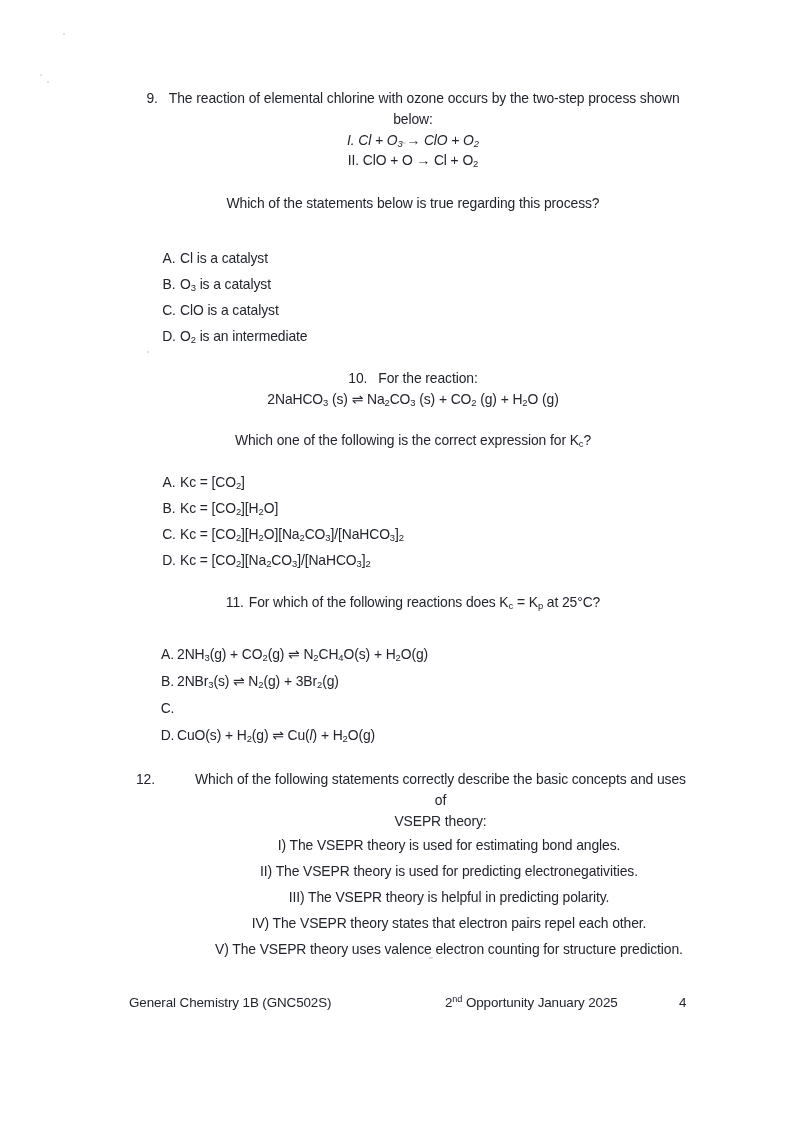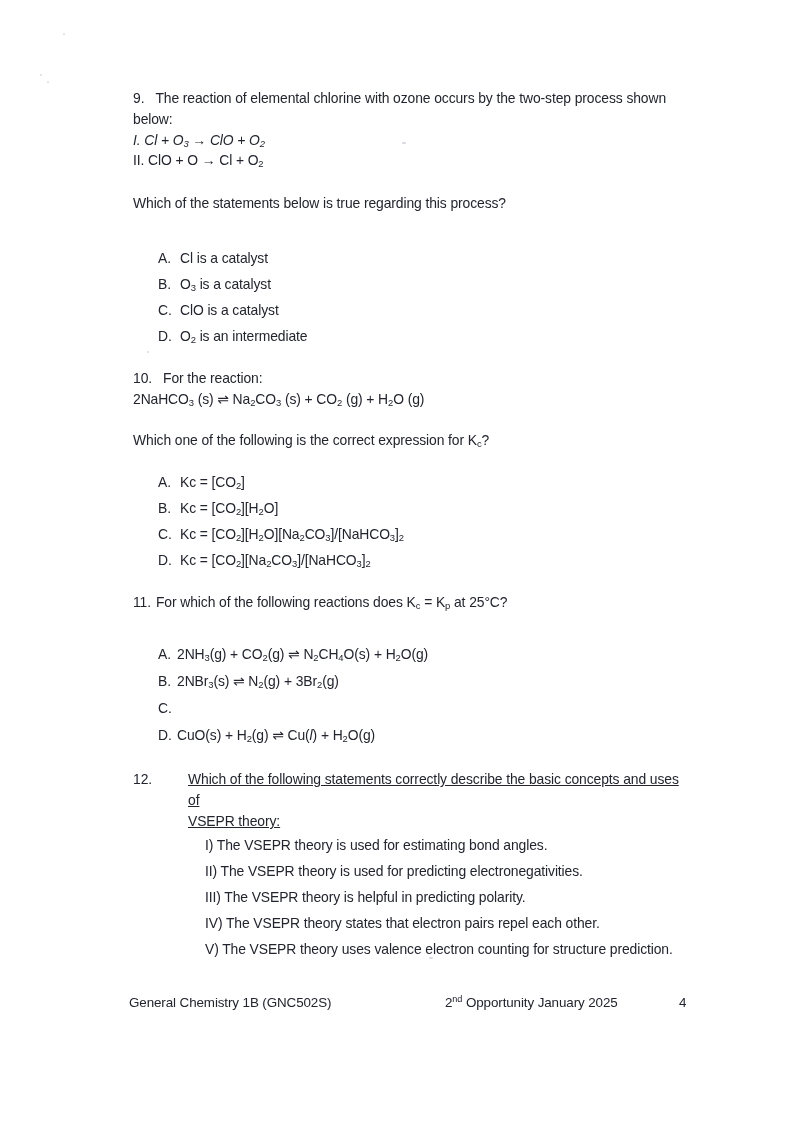--- a/index.html
+++ b/index.html
@@ -8,20 +8,21 @@
     background: #ffffff;
   }
   .page {
     position: relative;
     width: 794px;
     height: 1122px;
     background: #ffffff;
     overflow: hidden;
     font-family: "Liberation Sans", "DejaVu Sans", sans-serif;
     color: #23252e;
+    text-align: center;
   }
   .content {
     position: absolute;
     left: 133px;
     top: 88px;
     width: 560px;
     font-size: 13.9px;
     line-height: 20.8px;
     letter-spacing: -0.1px;
   }
@@ -44,21 +45,21 @@
   .opts-q9  { margin-top: 34px; }
   .opts-q10 { margin-top: 21px; }
   .opts-q11 { margin-top: 31px; }
   .opts li { display: flex; margin-bottom: 5.2px; }
   .opts-q11 li { margin-bottom: 6.2px; }
   .opt-label { flex: 0 0 22px; }
   .opts-q11 .opt-label { flex: 0 0 19px; }
 
   .q12-row { display: flex; margin-top: 24px; gap: 30px; }
   .q12-row .q-num12 { flex: 0 0 25px; }
-  .q12-row .q12-text { flex: 1; text-decoration: underline; }
+  .q12-row .q12-text { flex: 1; }
 
   .statements { margin: 3px 0 0 72px; padding: 0; list-style: none; }
   .statements li { margin-bottom: 5.2px; }
 
   .footer {
     position: absolute;
     left: 113px;
     top: 995px;
     width: 580px;
     height: 22px;

